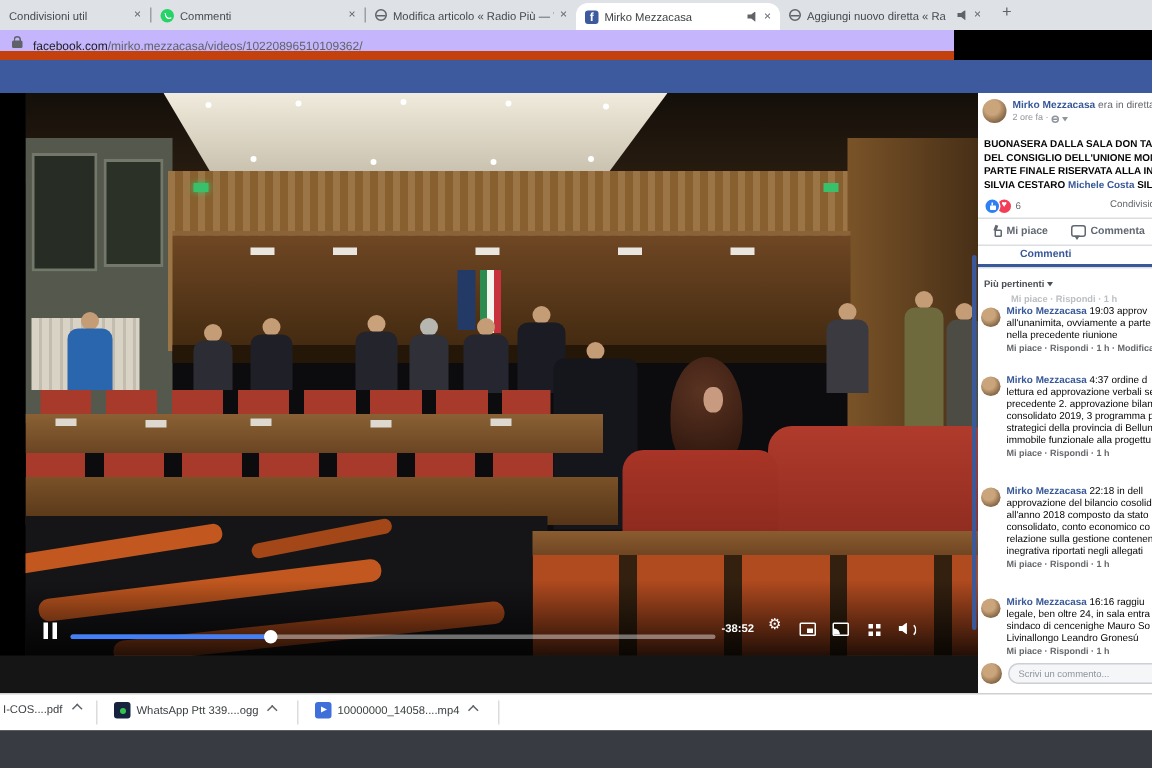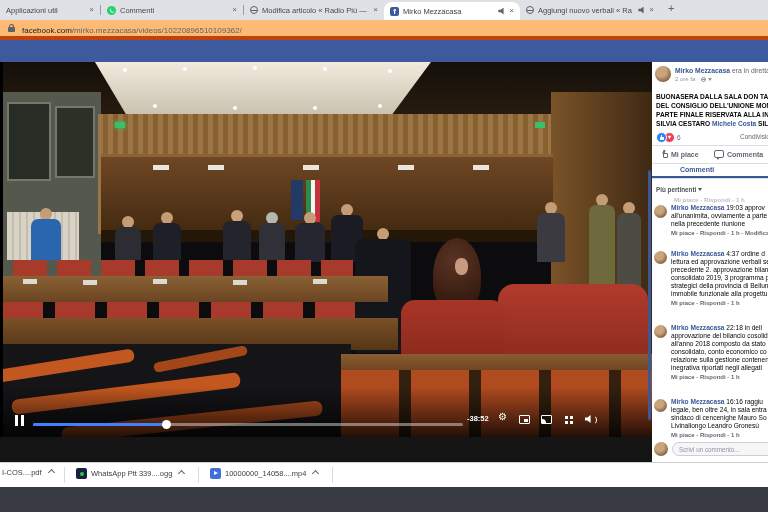--- a/index.html
+++ b/index.html
@@ -17,21 +17,21 @@
   .x{color:#5f6368;font-size:8px;line-height:8px;flex:none}
   .newtab{color:#5f6368;font-size:11px;padding:2px 8px 0 8px}
   .wa-ico{width:9px;height:9px;border-radius:50%;background:#25d366;position:relative;flex:none}
   .wa-ico::after{content:'';position:absolute;left:3px;top:2px;width:3px;height:4px;border-left:1.5px solid #fff;border-bottom:1.5px solid #fff;border-radius:0 0 0 3px;transform:rotate(-15deg)}
   .globe-ico{width:8px;height:8px;border-radius:50%;border:1px solid #5f6368;position:relative;flex:none;box-sizing:border-box}
   .globe-ico::after{content:'';position:absolute;left:0;right:0;top:2.5px;height:1px;background:#5f6368}
   .fb-ico{width:9px;height:9px;border-radius:2px;background:#3d5a9e;color:#fff;font-size:8px;font-weight:bold;text-align:center;line-height:9px;flex:none}
   .spk-mini{width:7px;height:7px;background:#5f6368;clip-path:polygon(0 32%,35% 32%,75% 0,75% 100%,35% 68%,0 68%);flex:none}
 
   
-  .addressbar{left:0;top:20px;width:768px;height:20px;background:#fdba74;border-bottom:4px solid #c2410c;box-sizing:border-box}
+  .addressbar{left:0;top:20px;width:636px;height:20px;background:#c4b5fd;border-bottom:6px solid #c2410c;box-sizing:border-box}
   .padlock{left:8px;top:7px;width:7px;height:5px;background:#5f6368;border-radius:1px}
   .padlock::before{content:'';position:absolute;left:1px;top:-3px;width:3px;height:3px;border:1px solid #5f6368;border-bottom:none;border-radius:3px 3px 0 0}
   .url{left:22px;top:5.5px;font-size:8px;color:#5f6368;white-space:nowrap}
   .url b{color:#202124;font-weight:normal}
   .mag{width:7px;height:7px;border:1px solid #5f6368;border-radius:50%;box-sizing:border-box}
   .mag::after{content:'';position:absolute;left:5px;top:5.5px;width:3px;height:1px;background:#5f6368;transform:rotate(45deg)}
   .star{font-size:10px;color:#5f6368;line-height:10px}
 
   
   .fbheader{left:0;top:40px;width:768px;height:22px;background:#3d5a9e}
@@ -50,21 +50,21 @@
   .msgr{width:10px;height:10px;border-radius:50%;background:#fff;position:relative}
   .msgr::after{content:'';position:absolute;left:2px;top:3px;width:6px;height:4px;background:#3d5a9e;clip-path:polygon(0 100%,35% 0,55% 55%,100% 0,100% 40%,55% 100%,35% 45%)}
   .bell{width:8px;height:8px;position:relative}
   .bell::before{content:'';position:absolute;left:1px;top:0;width:6px;height:6px;background:#fff;border-radius:3px 3px 1px 1px}
   .bell::after{content:'';position:absolute;left:0;top:6px;width:8px;height:1.5px;background:#fff;border-radius:1px}
   .red-badge{position:absolute;right:-2px;top:-2px;width:5px;height:5px;border-radius:50%;background:#fa3e3e}
   .help{width:10px;height:10px;border-radius:50%;background:#fff;color:#3d5a9e;font-size:7px;font-weight:bold;text-align:center;line-height:10px}
   .tri-down{width:0;height:0;border-left:3px solid transparent;border-right:3px solid transparent;border-top:4px solid #fff}
 
   
-  .videoarea{left:3px;top:62px;width:652px;height:375px;background:#0c0c0e;overflow:hidden}
+  .videoarea{left:17px;top:62px;width:652px;height:375px;background:#0c0c0e;overflow:hidden}
   .person{position:absolute}
   .person::before{content:'';position:absolute;left:50%;transform:translateX(-50%);top:0;width:12px;height:12px;border-radius:50%;background:var(--skin,#c49c76)}
   .person::after{content:'';position:absolute;top:11px;left:0;right:0;bottom:0;border-radius:7px 7px 0 0;background:var(--body,#222)}
   .pausebtn{left:12px;top:353px;width:3px;height:11px;background:#fff;box-shadow:6px 0 0 #fff}
   .ptrack{left:30px;top:361px;width:430px;height:3px;border-radius:2px;background:rgba(255,255,255,.42)}
   .pfill{position:absolute;left:0;top:0;height:3px;border-radius:2px;background:#4080ff}
   .pknob{position:absolute;top:-3px;width:9px;height:9px;border-radius:50%;background:#fff;margin-left:-4px}
   .vtime{left:464px;top:352px;font-size:7.5px;color:#fff;font-weight:bold}
   .gear{font-size:10px;line-height:10px;color:#fff}
   .pip{width:11px;height:9px;border:1px solid #fff;border-radius:1px;box-sizing:border-box}
@@ -140,21 +140,21 @@
   .tb-cam::after{content:'';position:absolute;left:3px;top:3px;width:5px;height:5px;border-radius:50%;border:1px solid #8a8f98;box-sizing:border-box;background:#3a3f48}
   .wifi{width:10px;height:8px;overflow:hidden;position:relative;margin-top:1px}
   .wifi::before{content:'';position:absolute;left:-2px;top:0;width:14px;height:14px;border:1.5px solid #d8d8d8;border-radius:50%;box-sizing:border-box}
   .wifi::after{content:'';position:absolute;left:3.5px;top:5px;width:3px;height:3px;border-radius:50%;background:#d8d8d8}
 </style>
 </head>
 <body>
 
 <div class="abs tabstrip">
   <div class="tab" style="width:88px">
-    <span class="tab-label">Applicazioni util</span>
+    <span class="tab-label">Condivisioni util</span>
     <span class="x">×</span>
   </div>
   <div class="tabsep"></div>
   <div class="tab" style="width:130px">
     <span class="wa-ico"></span>
     <span class="tab-label">Commenti</span>
     <span class="x">×</span>
   </div>
   <div class="tabsep"></div>
   <div class="tab" style="width:128px">
@@ -163,21 +163,21 @@
     <span class="x">×</span>
   </div>
   <div class="tab active" style="width:124px">
     <span class="fb-ico">f</span>
     <span class="tab-label">Mirko Mezzacasa</span>
     <span class="spk-mini"></span>
     <span class="x">×</span>
   </div>
   <div class="tab" style="width:128px">
     <span class="globe-ico"></span>
-    <span class="tab-label">Aggiungi nuovo verbali « Ra</span>
+    <span class="tab-label">Aggiungi nuovo diretta « Ra</span>
     <span class="spk-mini"></span>
     <span class="x">×</span>
   </div>
   <div class="newtab">+</div>
 </div>
 
 <div class="abs addressbar">
   <span class="abs padlock"></span>
   <span class="abs url"><b>facebook.com</b><span>/mirko.mezzacasa/videos/10220896510109362/</span></span>
   <span class="abs mag" style="left:712px;top:26px"></span>

